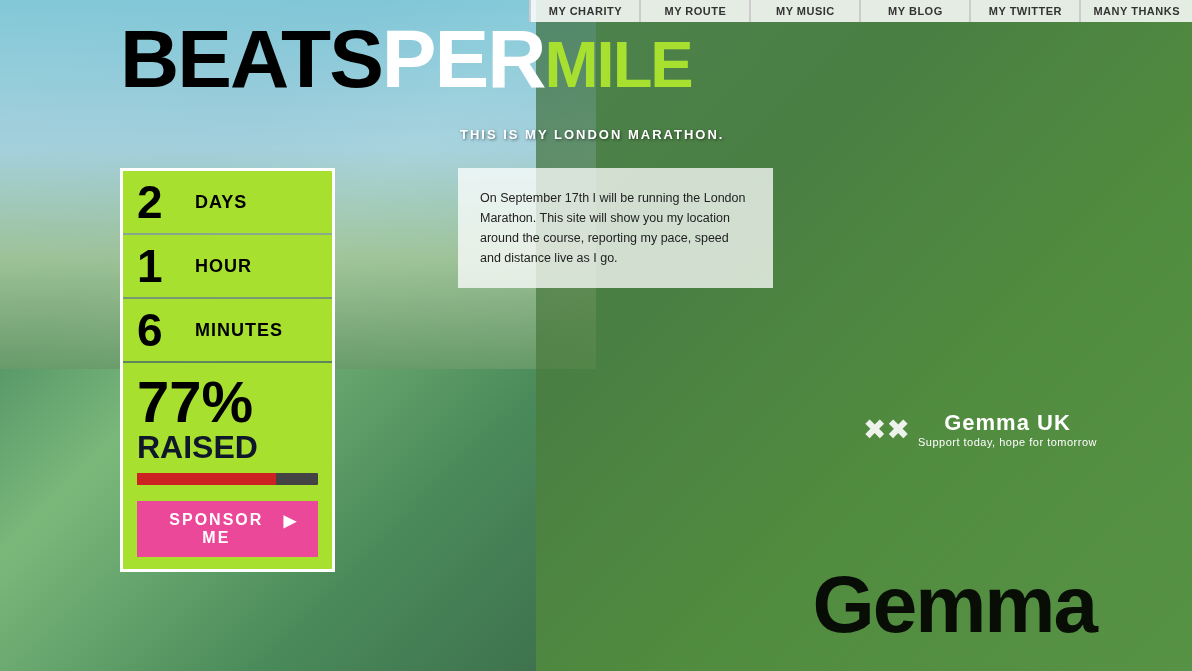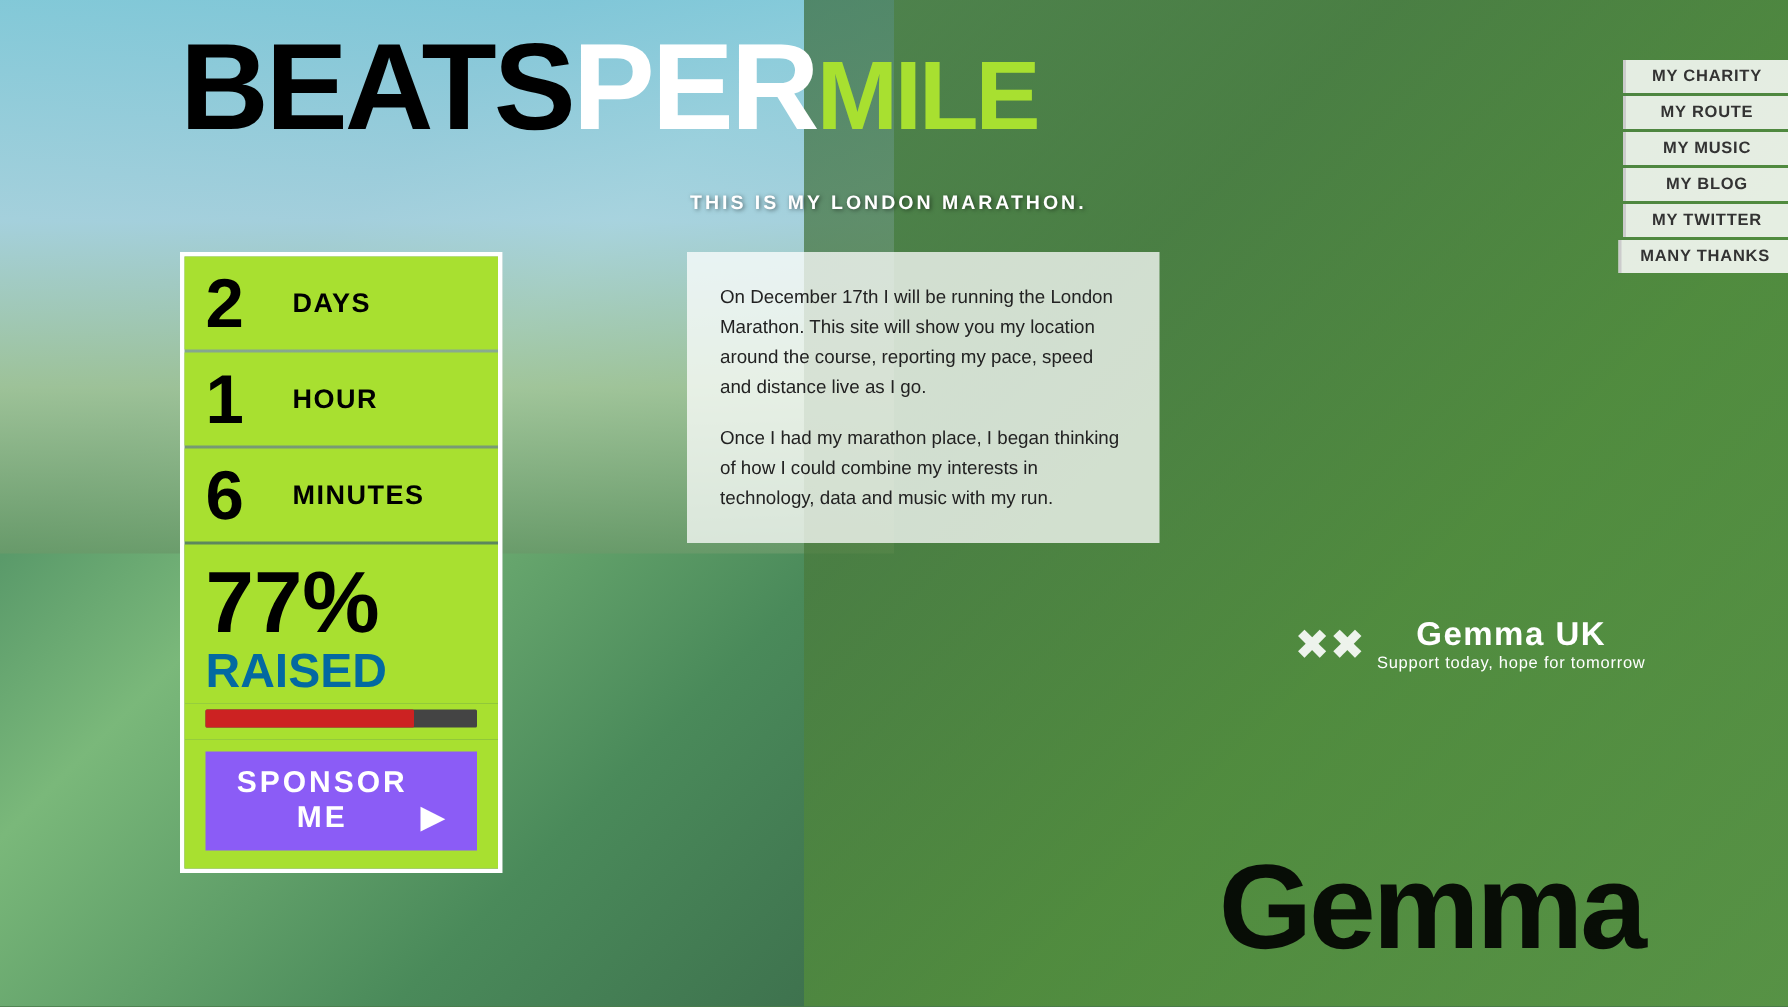--- a/index.html
+++ b/index.html
@@ -48,23 +48,22 @@
       background: linear-gradient(135deg, #3a6a3a 0%, #4a7a3a 30%, #5a9a3a 60%, #6aaa4a 100%);
       opacity: 0.7;
     }
 
     
     .nav {
       position: absolute;
       top: 0; right: 0;
       z-index: 10;
       display: flex;
-      flex-direction: column;
+      flex-direction: row;
       align-items: flex-end;
-      margin-top: 40px;
     }
 
     .nav-item {
       background: rgba(255,255,255,0.85);
       color: #333;
       font-size: 11px;
       font-weight: bold;
       letter-spacing: 0.5px;
       padding: 5px 12px;
       margin-bottom: 2px;
@@ -179,21 +178,21 @@
       font-weight: 900;
       font-family: Impact, Arial Black, sans-serif;
       color: #000;
       line-height: 1;
     }
 
     .raised-label {
       font-size: 32px;
       font-weight: 900;
       font-family: Impact, Arial Black, sans-serif;
-      color: #0369a1;
+      color: #0f172a;
       line-height: 1;
       display: block;
     }
 
     
     .progress-bar-container {
       background: #a8e030;
       padding: 4px 14px 8px 14px;
     }
 
@@ -212,30 +211,30 @@
       border-radius: 1px;
     }
 
     
     .sponsor-btn-wrap {
       background: #a8e030;
       padding: 8px 14px 12px 14px;
     }
 
     .sponsor-btn {
-      background: #8b5cf6;
-      color: #fff;
-      font-size: 20px;
+      background: #ec4899;
+      color: #fff;
+      font-size: 16px;
       font-weight: 900;
       letter-spacing: 2px;
       padding: 10px 20px;
       border: none;
       cursor: pointer;
       display: flex;
-      align-items: flex-end;
+      align-items: flex-start;
       gap: 8px;
       text-transform: uppercase;
       width: 100%;
       justify-content: center;
     }
 
     
     .info-box {
       position: absolute;
       top: 168px;
@@ -346,22 +345,21 @@
 
   <div class="sponsor-btn-wrap">
     <button class="sponsor-btn">
       <span>SPONSOR ME</span>
       <span>▶</span>
     </button>
   </div>
 </div>
 
 <div class="info-box">
-  <p>On December 17th I will be running the London Marathon. This site will show you my location around the course, reporting my pace, speed and distance live as I go.</p>
-  <p>Once I had my marathon place, I began thinking of how I could combine my interests in technology, data and music with my run.</p>
+  <p>On September 17th I will be running the London Marathon. This site will show you my location around the course, reporting my pace, speed and distance live as I go.</p>
 </div>
 
 <div class="charity-badge">
   <div style="display:flex;align-items:center;gap:8px;">
     <div style="font-size:28px;color:#fff;opacity:0.9;">✖✖</div>
     <div>
       <div class="charity-name">Gemma UK</div>
       <div class="charity-tagline">Support today, hope for tomorrow</div>
     </div>
   </div>

